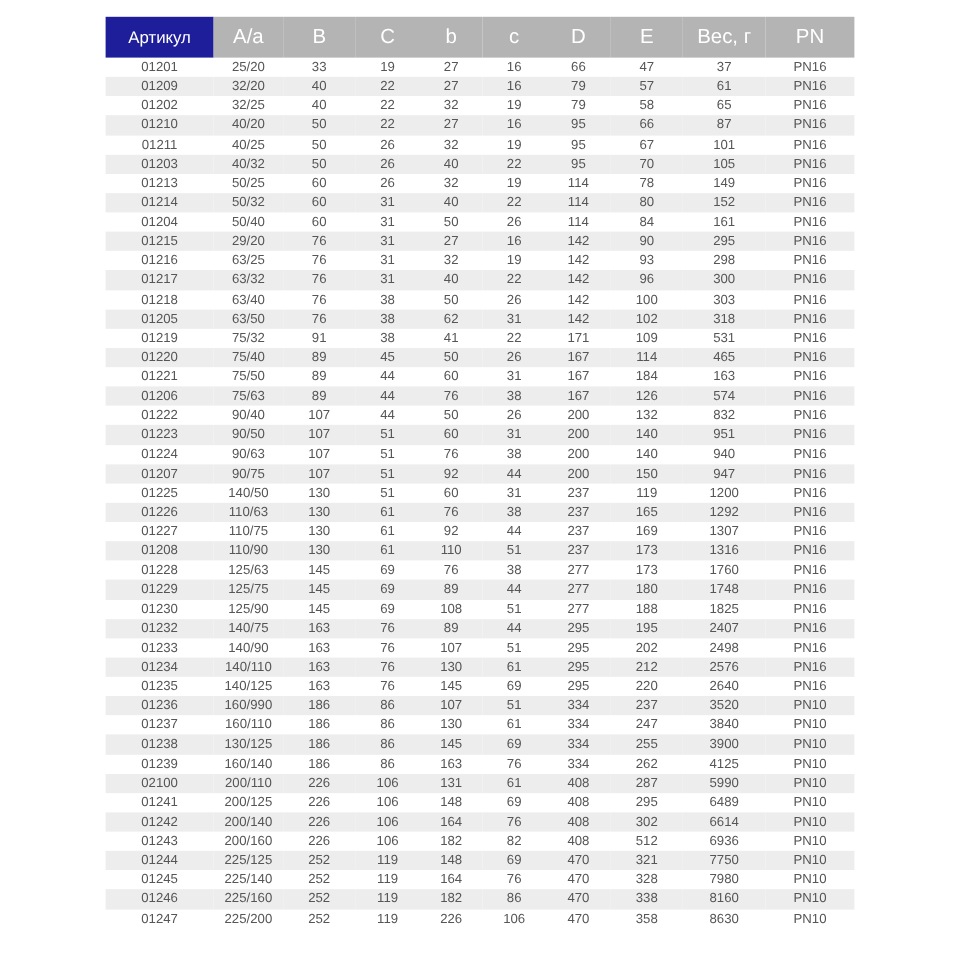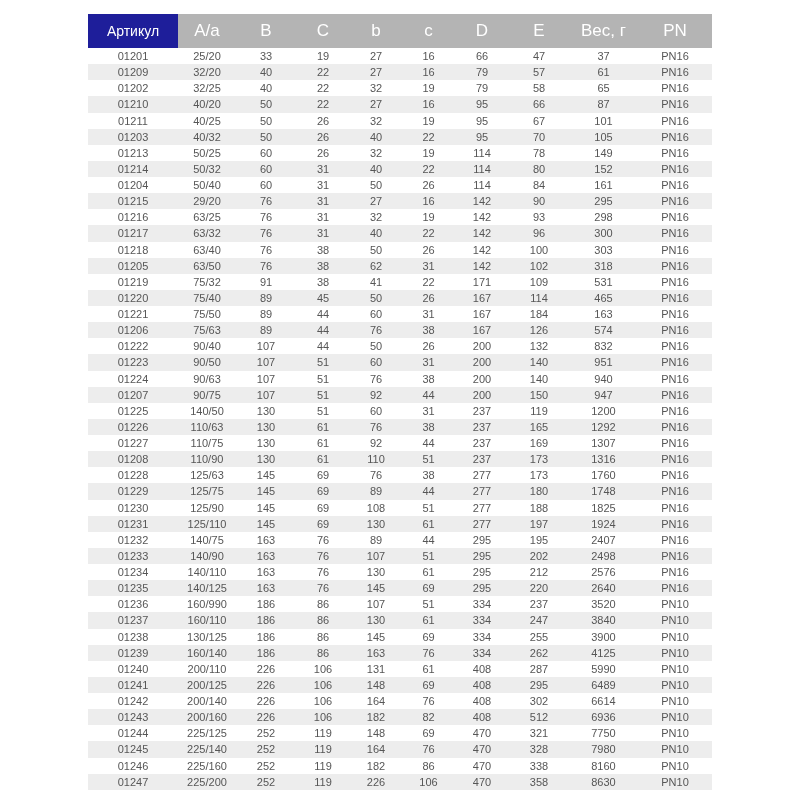--- a/index.html
+++ b/index.html
@@ -430,32 +430,20 @@
           <td>145</td>
           <td>69</td>
           <td>108</td>
           <td>51</td>
           <td>277</td>
           <td>188</td>
           <td>1825</td>
           <td>PN16</td>
         </tr>
         <tr>
-          <td>01231</td>
-          <td>125/110</td>
-          <td>145</td>
-          <td>69</td>
-          <td>130</td>
-          <td>61</td>
-          <td>277</td>
-          <td>197</td>
-          <td>1924</td>
-          <td>PN16</td>
-        </tr>
-        <tr>
           <td>01232</td>
           <td>140/75</td>
           <td>163</td>
           <td>76</td>
           <td>89</td>
           <td>44</td>
           <td>295</td>
           <td>195</td>
           <td>2407</td>
           <td>PN16</td>
@@ -538,21 +526,21 @@
           <td>186</td>
           <td>86</td>
           <td>163</td>
           <td>76</td>
           <td>334</td>
           <td>262</td>
           <td>4125</td>
           <td>PN10</td>
         </tr>
         <tr>
-          <td>01240</td>
+          <td>02100</td>
           <td>200/110</td>
           <td>226</td>
           <td>106</td>
           <td>131</td>
           <td>61</td>
           <td>408</td>
           <td>287</td>
           <td>5990</td>
           <td>PN10</td>
         </tr>

